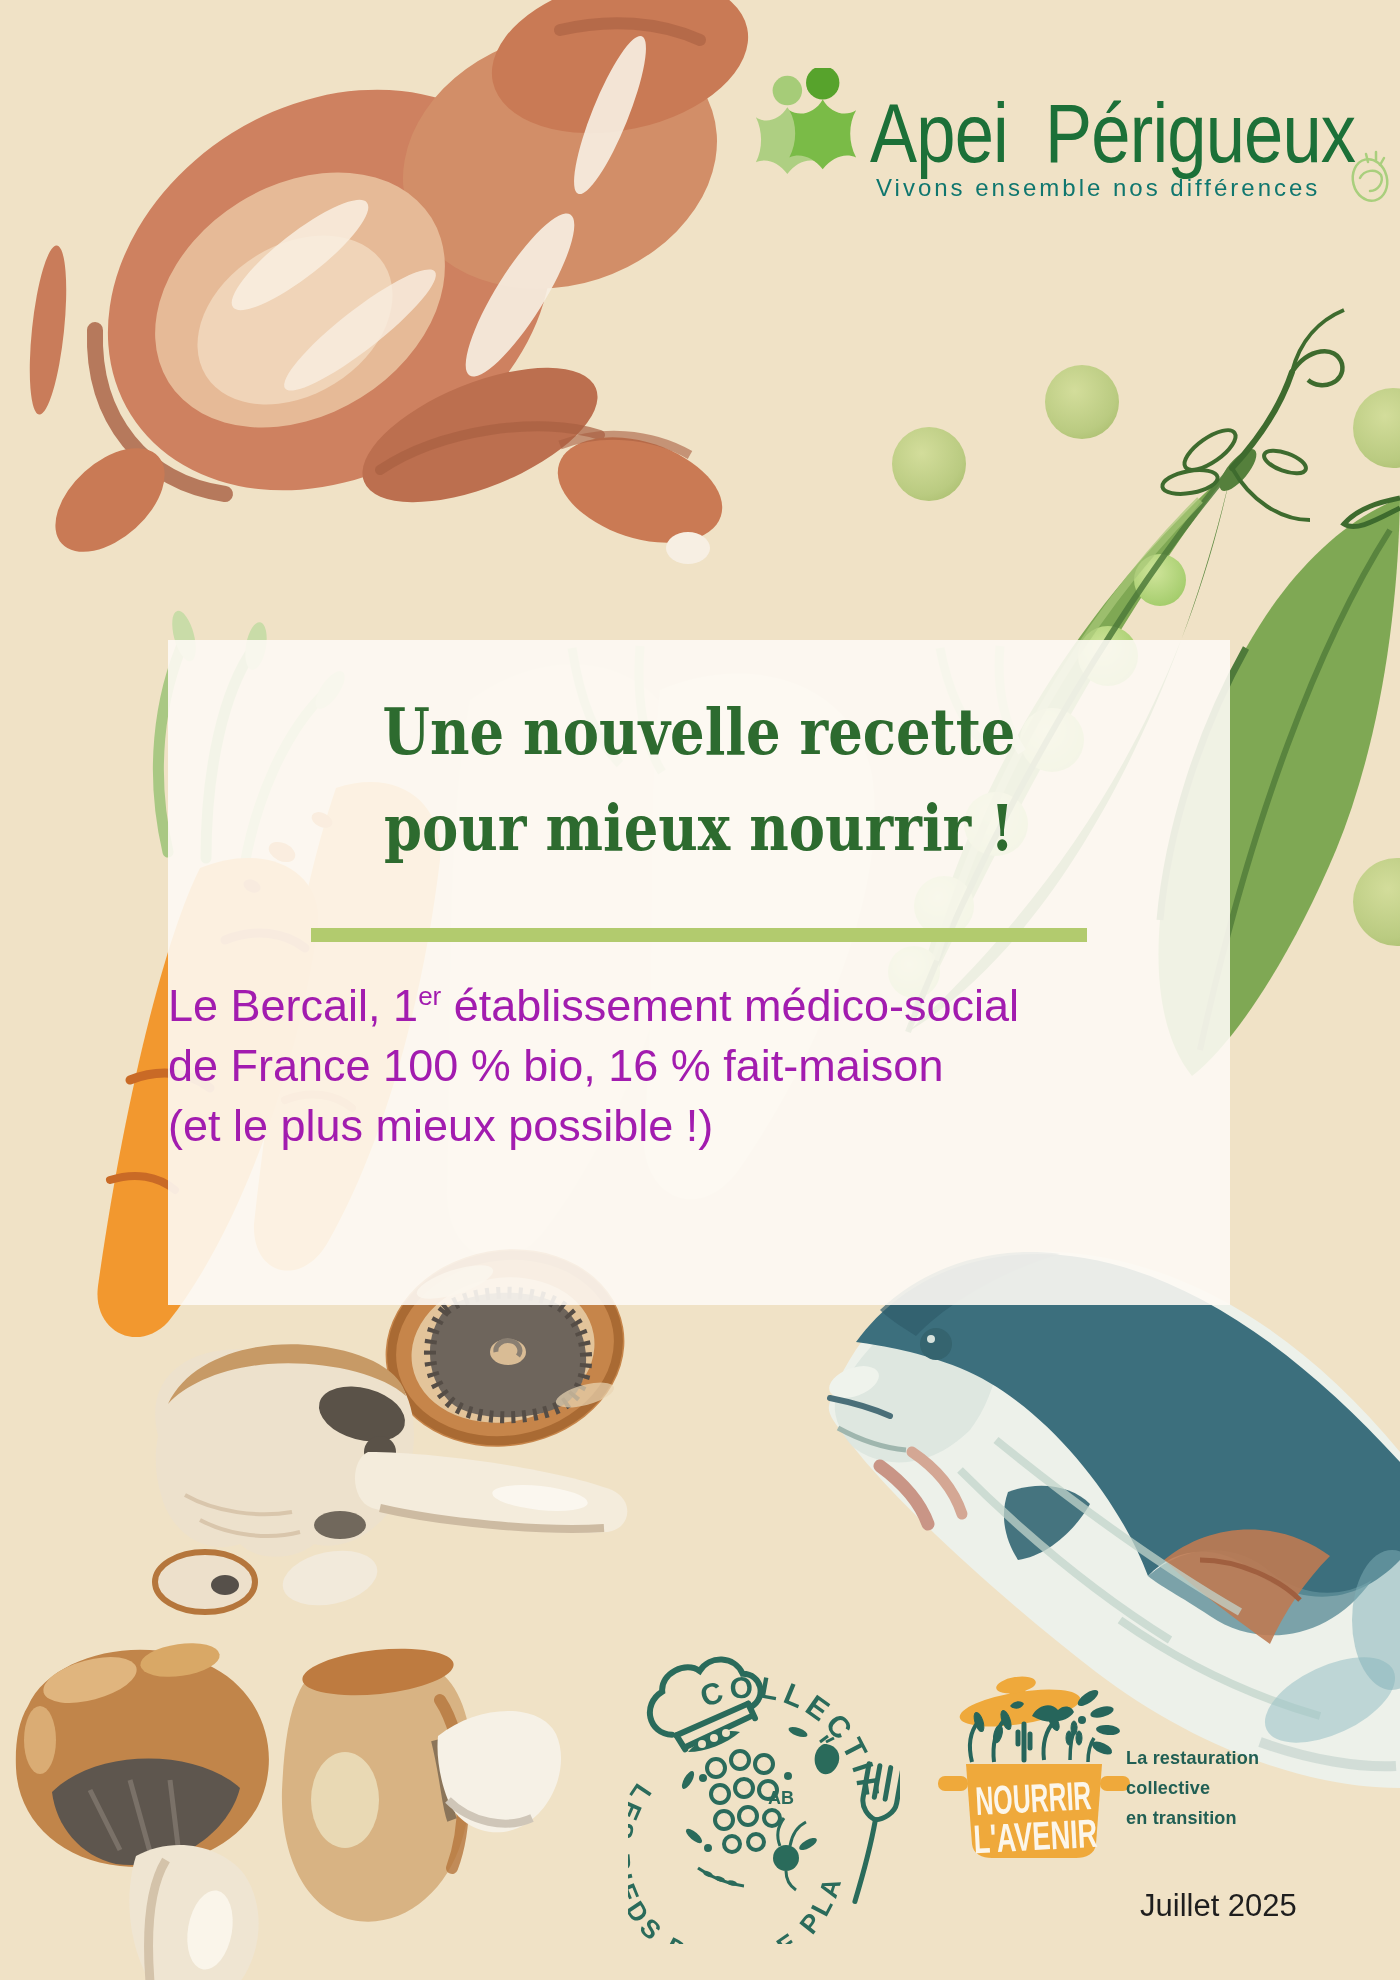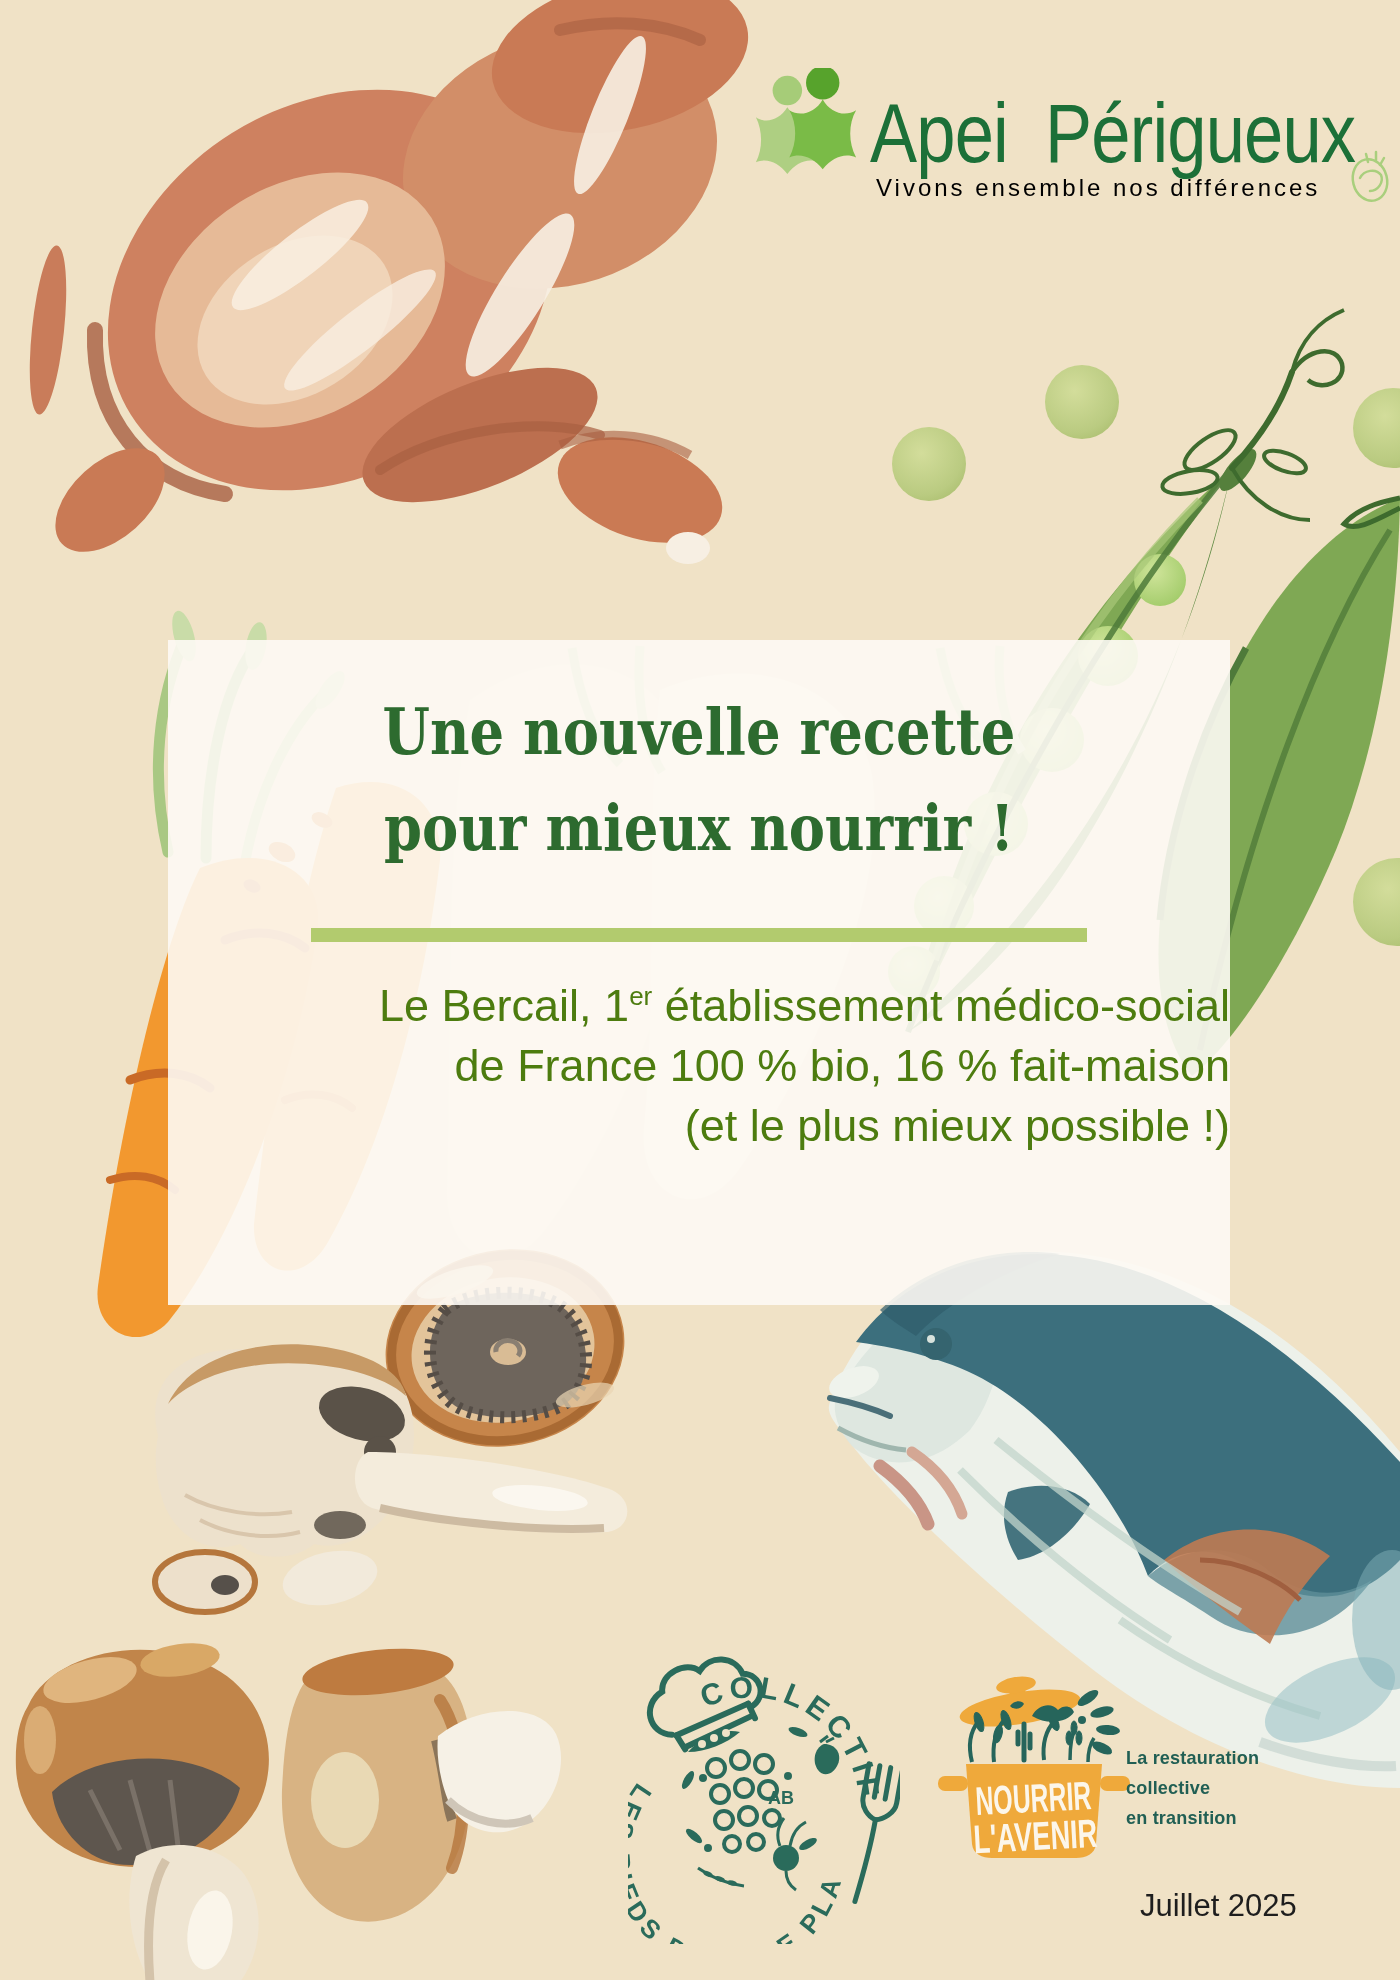--- a/index.html
+++ b/index.html
@@ -7,31 +7,31 @@
   .page{position:relative;width:1400px;height:1980px;background:#F0E2C6;overflow:hidden;}
   #art{position:absolute;left:0;top:0;width:1400px;height:1980px;}
 
   
   .panel{position:absolute;left:168px;top:640px;width:1062px;height:665px;background:rgba(253,250,244,0.90);}
   .page-title{position:absolute;top:44px;left:0;right:0;text-align:center;
     font-family:"DejaVu Serif","Liberation Serif",serif;font-weight:bold;
     font-size:64px;line-height:96px;color:#2D6B2F;transform:scaleX(0.85);}
   .divider{position:absolute;top:288px;left:50%;transform:translateX(-50%);
     width:776px;height:14px;background:#B2CB6E;}
-  .subtitle{position:absolute;top:336px;left:0;right:0;text-align:right;
-    font-size:45px;line-height:60px;color:#4d7c0f;}
+  .subtitle{position:absolute;top:336px;left:0;right:0;text-align:left;
+    font-size:45px;line-height:60px;color:#a21caf;}
   .subtitle sup{font-size:26px;line-height:0;vertical-align:super;}
 
   
   .apei{position:absolute;left:748px;top:62px;width:660px;height:160px;}
   .apei-icon{position:absolute;left:0;top:6px;}
   .brand{position:absolute;left:122px;top:26px;font-size:84px;line-height:90px;color:#1C7038;
     letter-spacing:-1px;word-spacing:22px;white-space:nowrap;transform:scaleX(0.84);transform-origin:left top;}
   .tagline{position:absolute;left:128px;top:112px;font-size:24px;letter-spacing:3px;
-    color:#000000;white-space:nowrap;}
+    color:#0f766e;white-space:nowrap;}
   .doodle{position:absolute;left:598px;top:86px;}
 
   
   .collectif{position:absolute;left:628px;top:1648px;}
   .nourrir{position:absolute;left:936px;top:1660px;}
   .resto{position:absolute;left:1126px;top:1743px;font-size:19px;font-weight:bold;color:#215F54;
     line-height:30px;letter-spacing:0.2px;transform:scaleX(0.95);transform-origin:left top;}
   .date{position:absolute;left:1140px;top:1888px;font-size:31px;color:#1E1E1E;}
 </style>
 </head>

